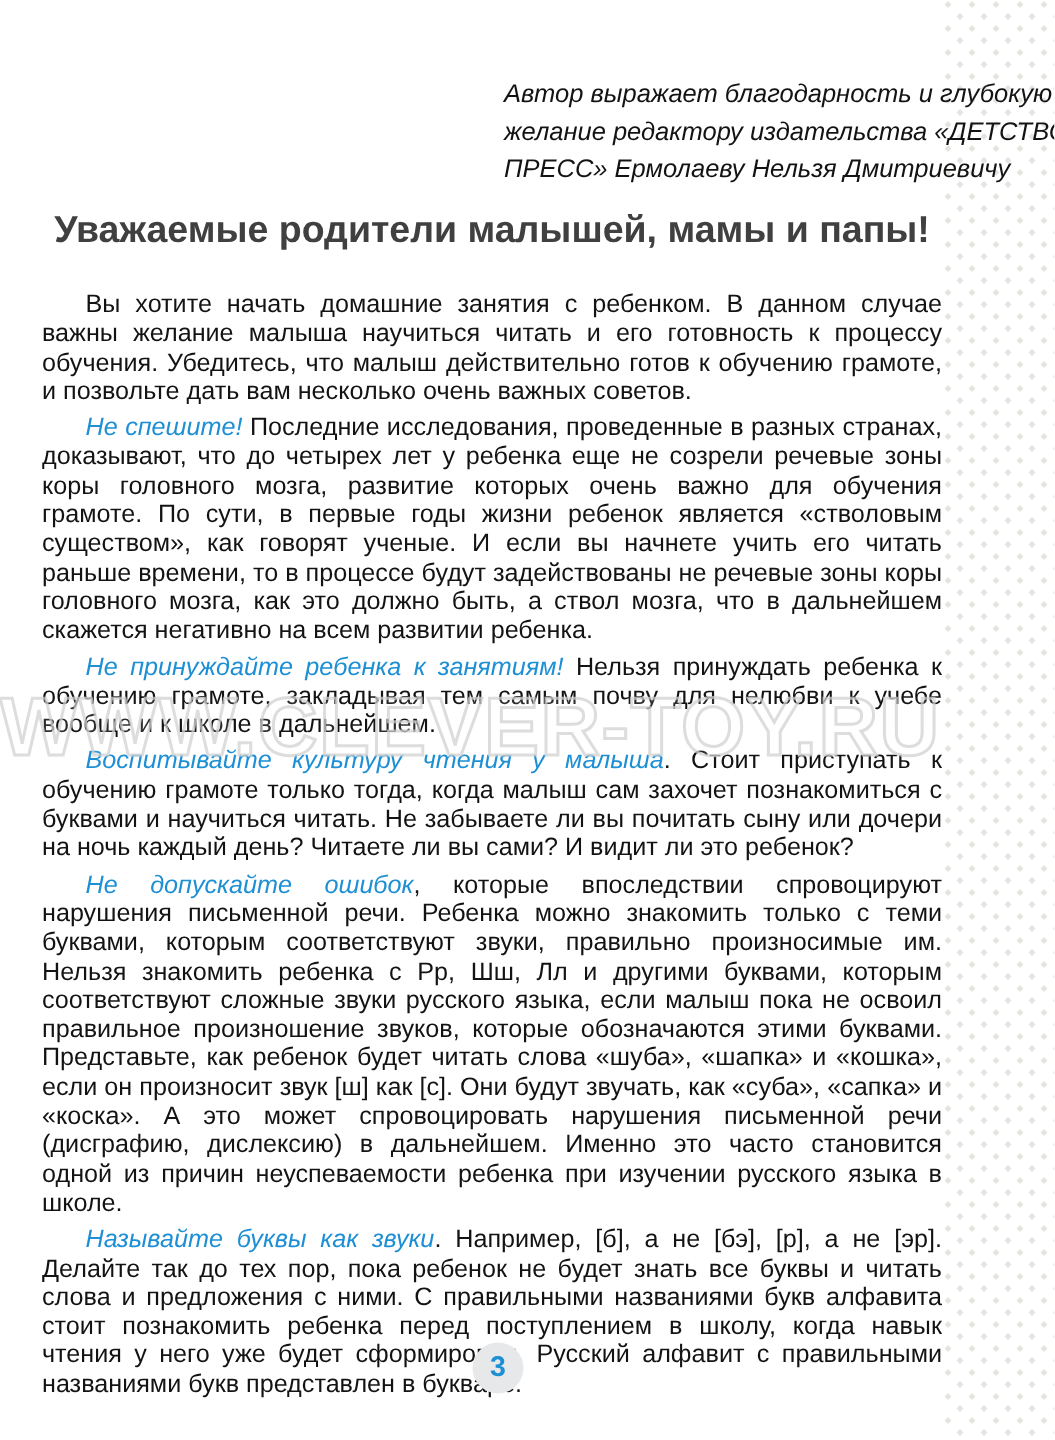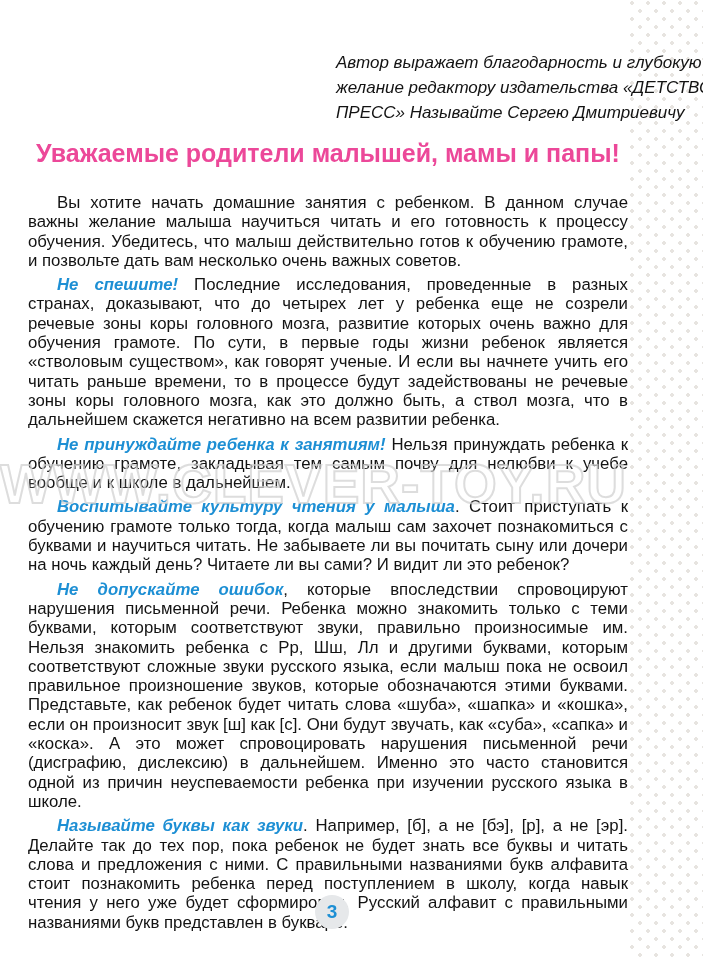--- a/index.html
+++ b/index.html
@@ -38,34 +38,34 @@
     line-height:25px;
     color:#131313;
     white-space:nowrap;
   }
   .title{
     margin-top:14px;
     text-align:center;
     font-weight:bold;
     font-size:25px;
     line-height:28px;
-    color:#ec4899;
+    color:#404040;
     margin-bottom:26px;
   }
   .para{
     font-size:16.8px;
     line-height:19.3px;
     text-align:justify;
     text-indent:29px;
     margin-bottom:5px;
     color:#131313;
   }
   .lead{
     color:var(--accent);
-    font-weight:bold;
+    font-weight:normal;
     font-style:italic;
   }
   
   .watermark{
     position:absolute;left:0;top:452px;width:593px;
     text-align:center;
     font-weight:bold;
     font-size:55px;
     letter-spacing:1px;
     white-space:nowrap;
@@ -95,21 +95,21 @@
 
   <div class="dots"></div>
 
   <div class="watermark">WWW.CLEVER-TOY.RU</div>
 
   <div class="content">
 
     <div class="epigraph">
       <div>Автор выражает благодарность и глубокую</div>
       <div>желание редактору издательства «ДЕТСТВО-</div>
-      <div>ПРЕСС» Называйте Сергею Дмитриевичу</div>
+      <div>ПРЕСС» Ермолаеву Нельзя Дмитриевичу</div>
     </div>
 
     <h1 class="title">Уважаемые родители малышей, мамы и папы!</h1>
 
     <p class="para"><span class="lead"></span><span></span><span>Вы хотите начать домашние занятия с ребенком. В данном случае важны желание малыша научиться читать и его готовность к процессу обучения. Убедитесь, что малыш действительно готов к обучению грамоте, и позвольте дать вам несколько очень важных советов.</span></p>
 
     <p class="para"><span class="lead">Не спешите!</span><span></span><span> Последние исследования, проведенные в разных странах, доказывают, что до четырех лет у ребенка еще не созрели речевые зоны коры головного мозга, развитие которых очень важно для обучения грамоте. По сути, в первые годы жизни ребенок является «стволовым существом», как говорят ученые. И если вы начнете учить его читать раньше времени, то в процессе будут задействованы не речевые зоны коры головного мозга, как это должно быть, а ствол мозга, что в дальнейшем скажется негативно на всем развитии ребенка.</span></p>
 
     <p class="para"><span class="lead">Не принуждайте ребенка к занятиям!</span><span></span><span> Нельзя принуждать ребенка к обучению грамоте, закладывая тем самым почву для нелюбви к учебе вообще и к школе в дальнейшем.</span></p>
 

